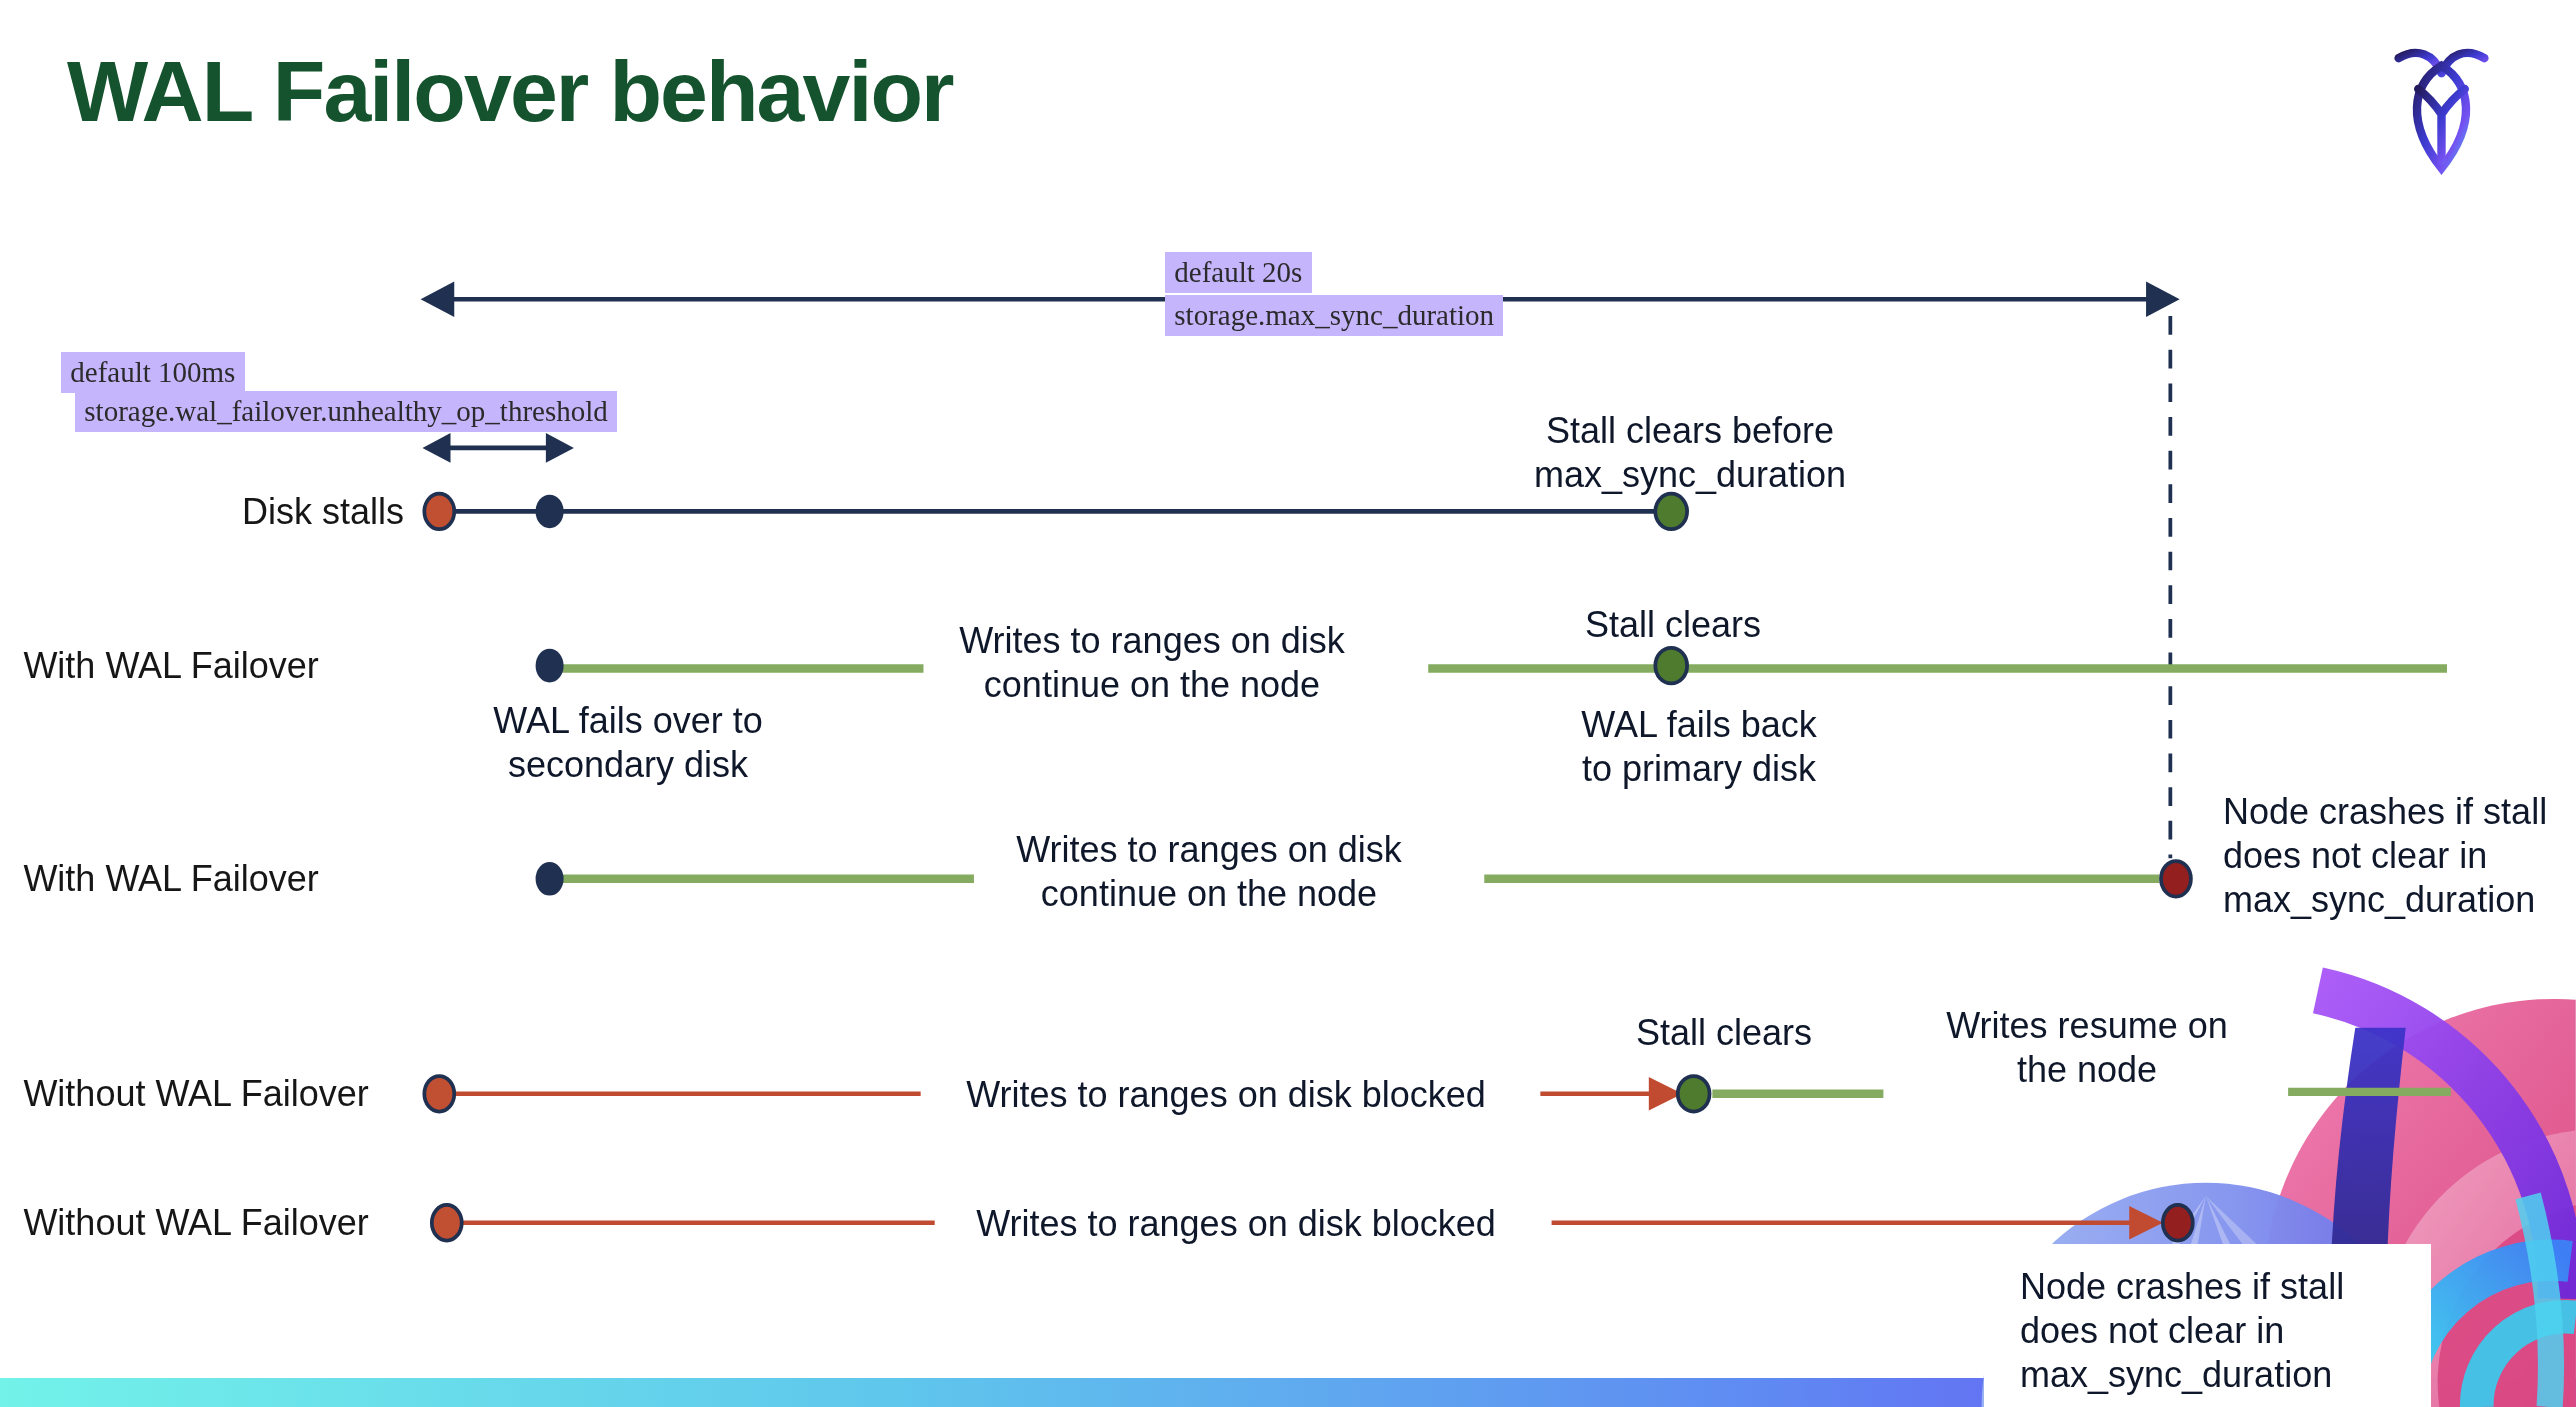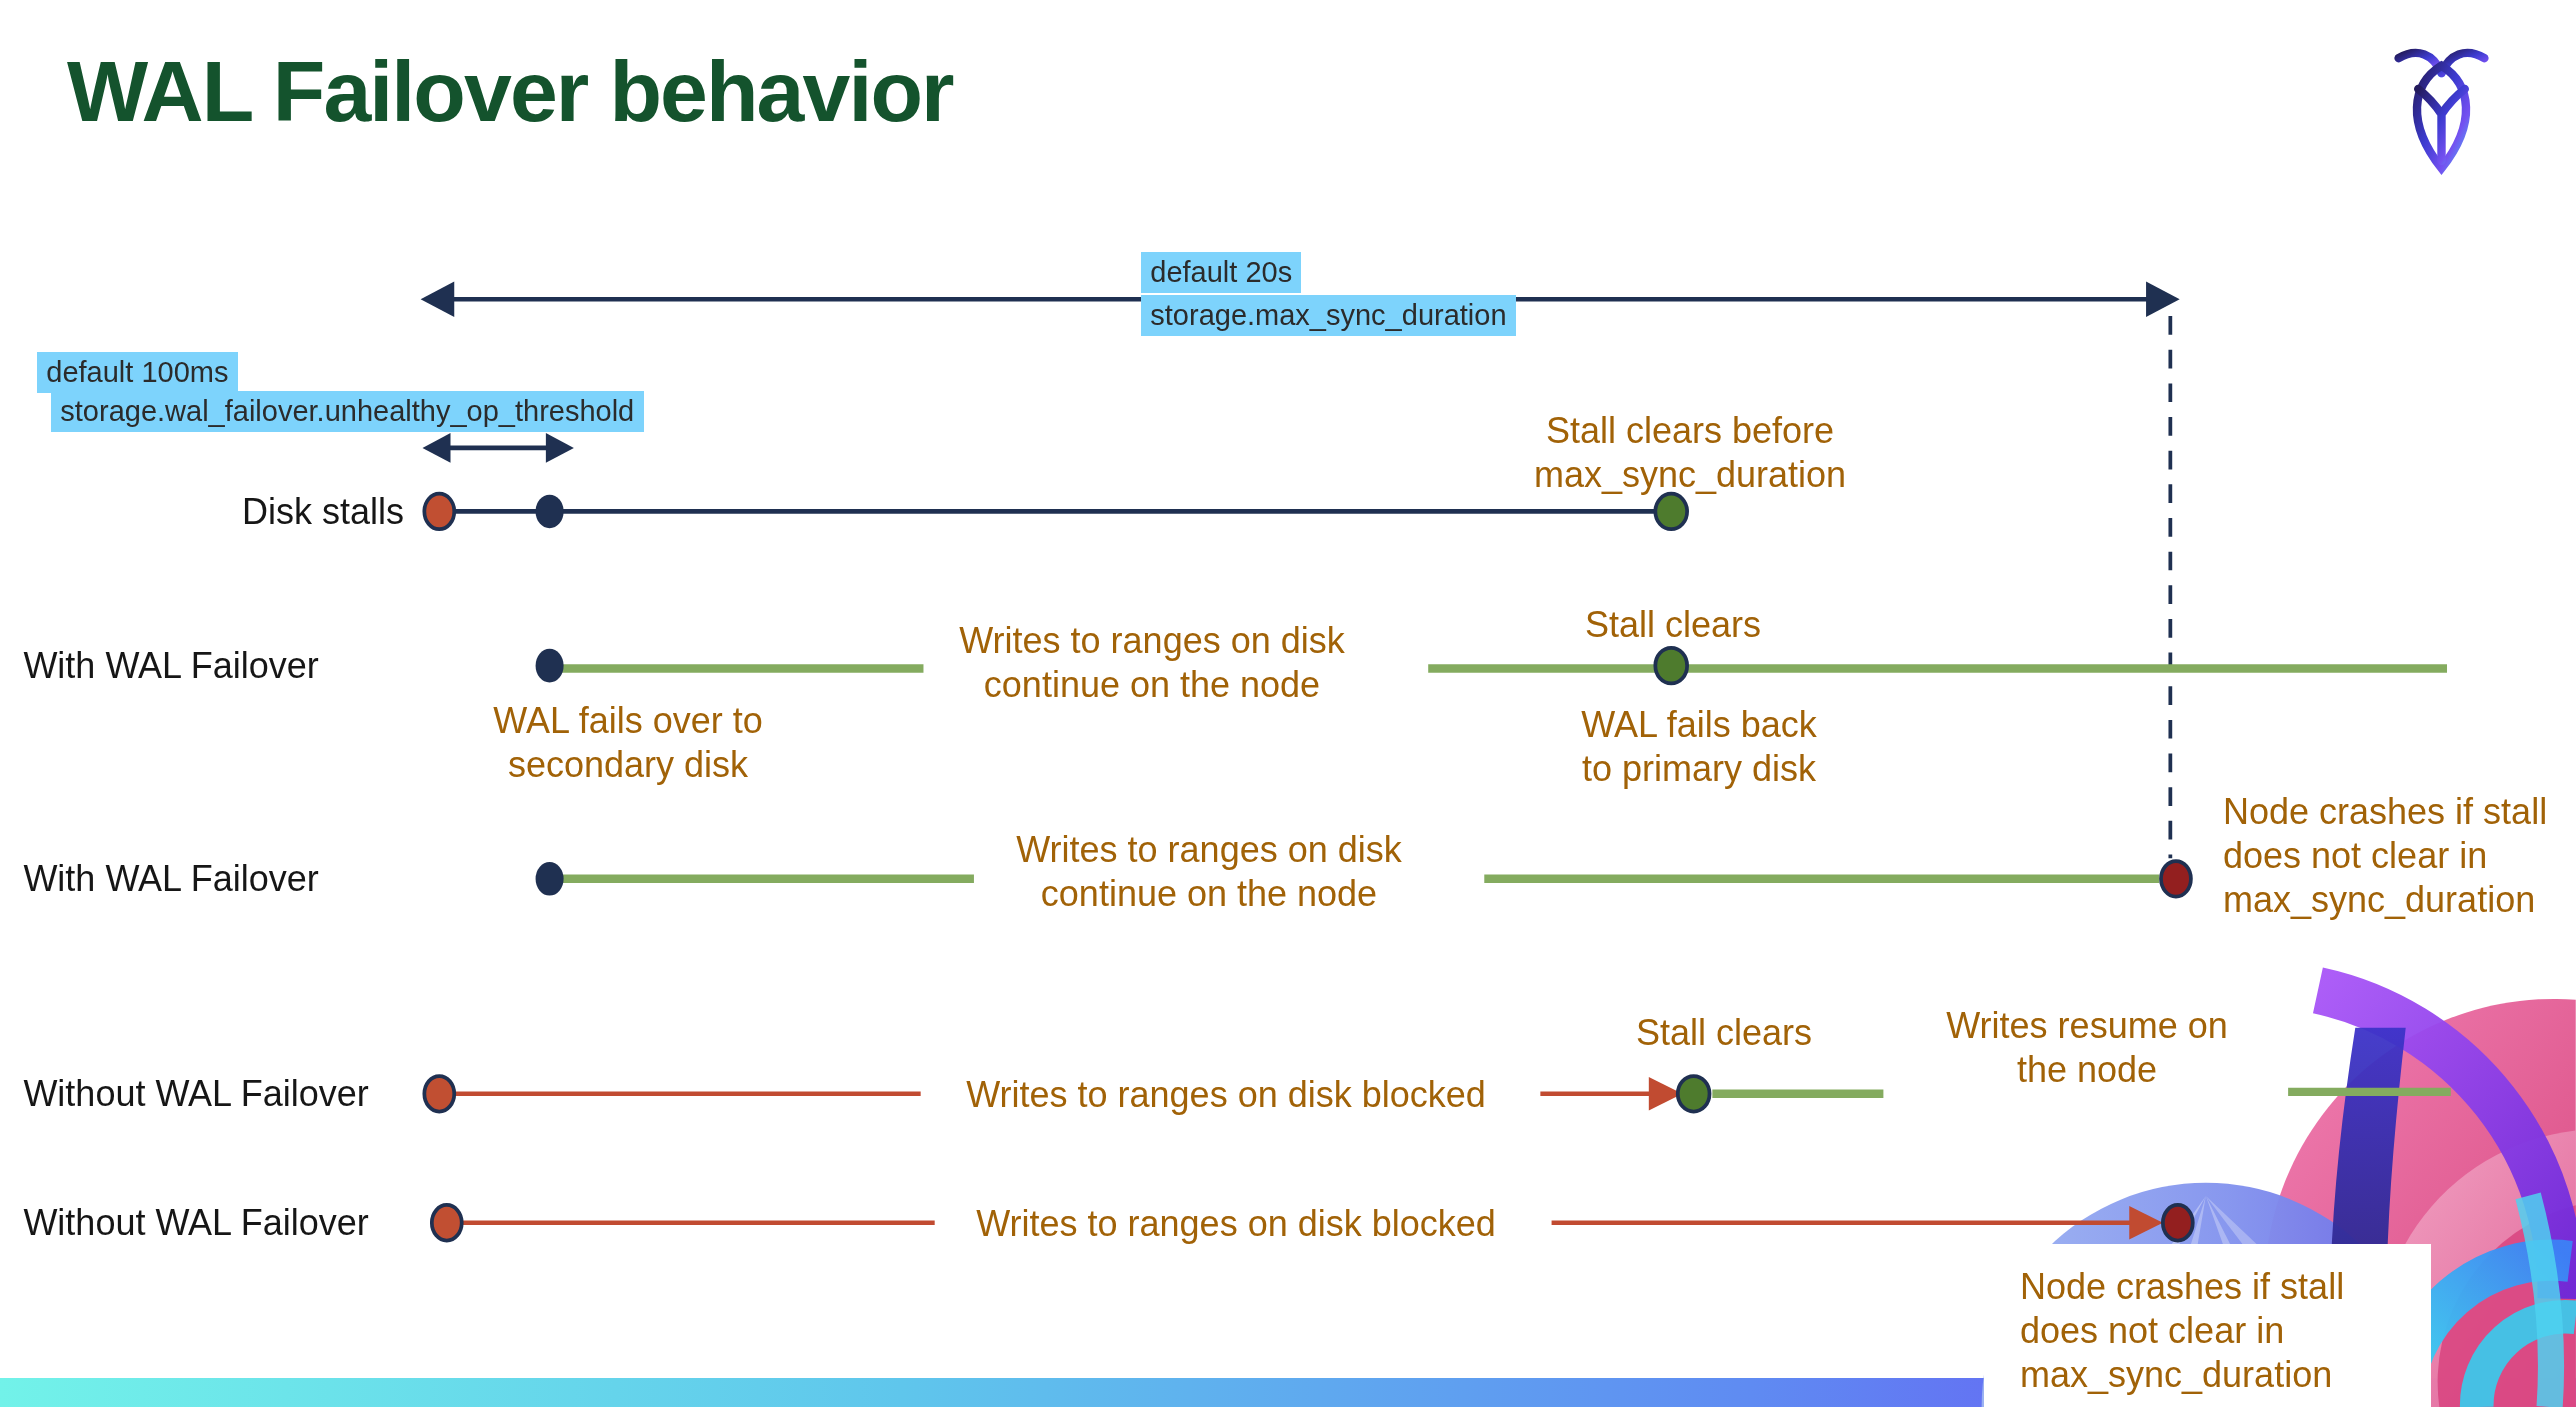--- a/index.html
+++ b/index.html
@@ -1,23 +1,23 @@
 <!DOCTYPE html>
 <html style="font-size:15px"><head>
 <meta charset="utf-8">
 <style>
   html,body{margin:0;padding:0;background:#fff;}
   #canvas{position:relative;width:2576px;height:1408px;background:#ffffff;overflow:hidden;
           font-family:"Liberation Sans",sans-serif;color:#161616;}
   .abs{position:absolute;}
-  .t{font-size:36px;line-height:44px;white-space:pre-line;color:#a16207;}
+  .t{font-size:36px;line-height:44px;white-space:pre-line;color:#0f172a;}
   .ctr{transform:translateX(-50%);text-align:center;}
   .rowlabel{font-size:36px;line-height:45px;white-space:nowrap;}
-  .mono{font-family:Liberation Sans, sans-serif;font-size:29px;line-height:37px;
-        background:#7dd3fc;color:#2b2b2b;padding:1.9px 9.3px;white-space:nowrap;display:inline-block;}
+  .mono{font-family:Liberation Serif, serif;font-size:29px;line-height:37px;
+        background:#c4b5fd;color:#2b2b2b;padding:1.9px 9.3px;white-space:nowrap;display:inline-block;margin-left:24px;}
   #title{left:67px;top:45px;font-size:86px;line-height:93px;font-weight:bold;
          letter-spacing:-1.9px;color:#14532d;}
   #bottom-bar{left:0;top:1378px;width:2576px;height:30px;z-index:0;
       background:linear-gradient(90deg,#72f2e9 0%,#5fc6ec 35%,#5f8bf2 68%,#6d3bf5 100%);}
   #brand-art{left:1916px;top:925px;z-index:1;}
   #crash-box{left:1984px;top:1244px;width:447px;height:164px;background:#ffffff;z-index:2;}
   #crash-box .t{position:absolute;left:36px;top:20.6px;text-align:left;}
   #diagram{left:0;top:0;z-index:3;}
   .txt{z-index:4;}
   #logo{left:2393px;top:43px;z-index:4;}

